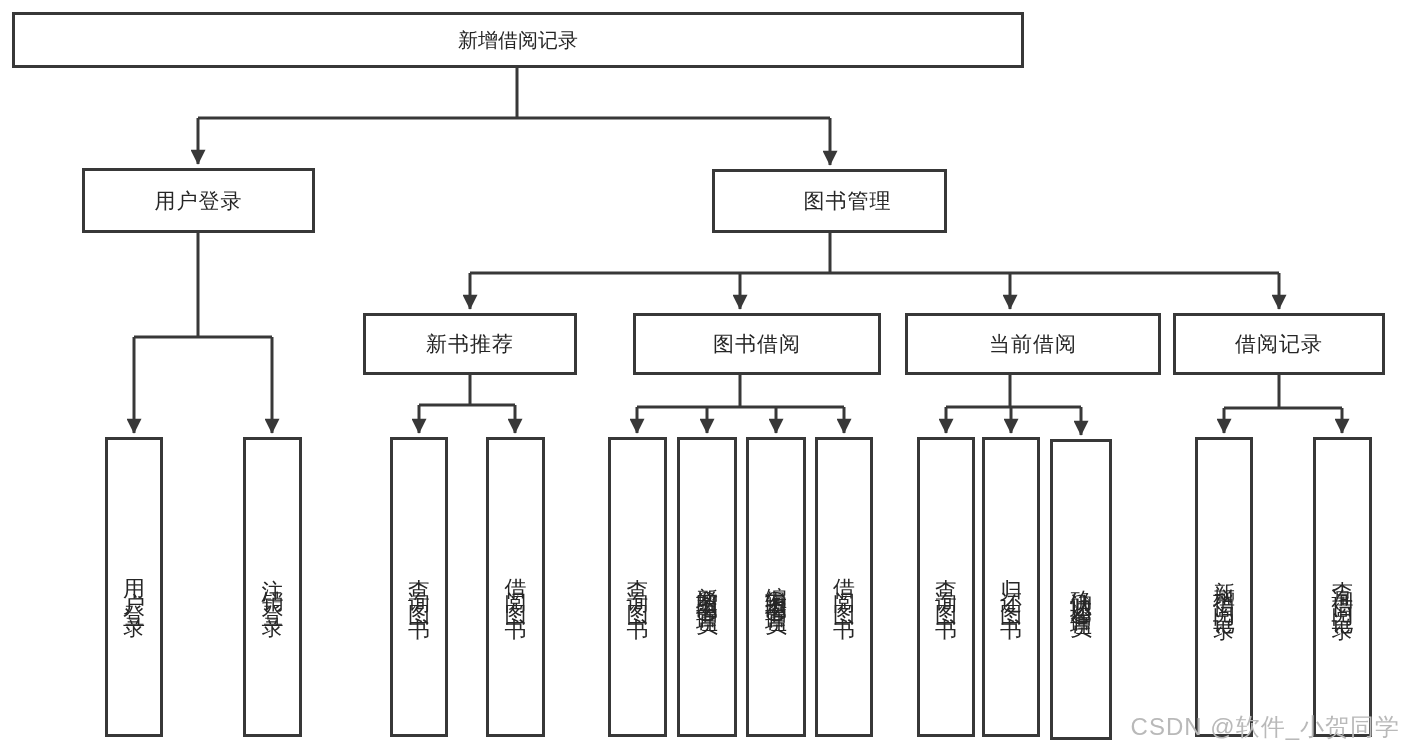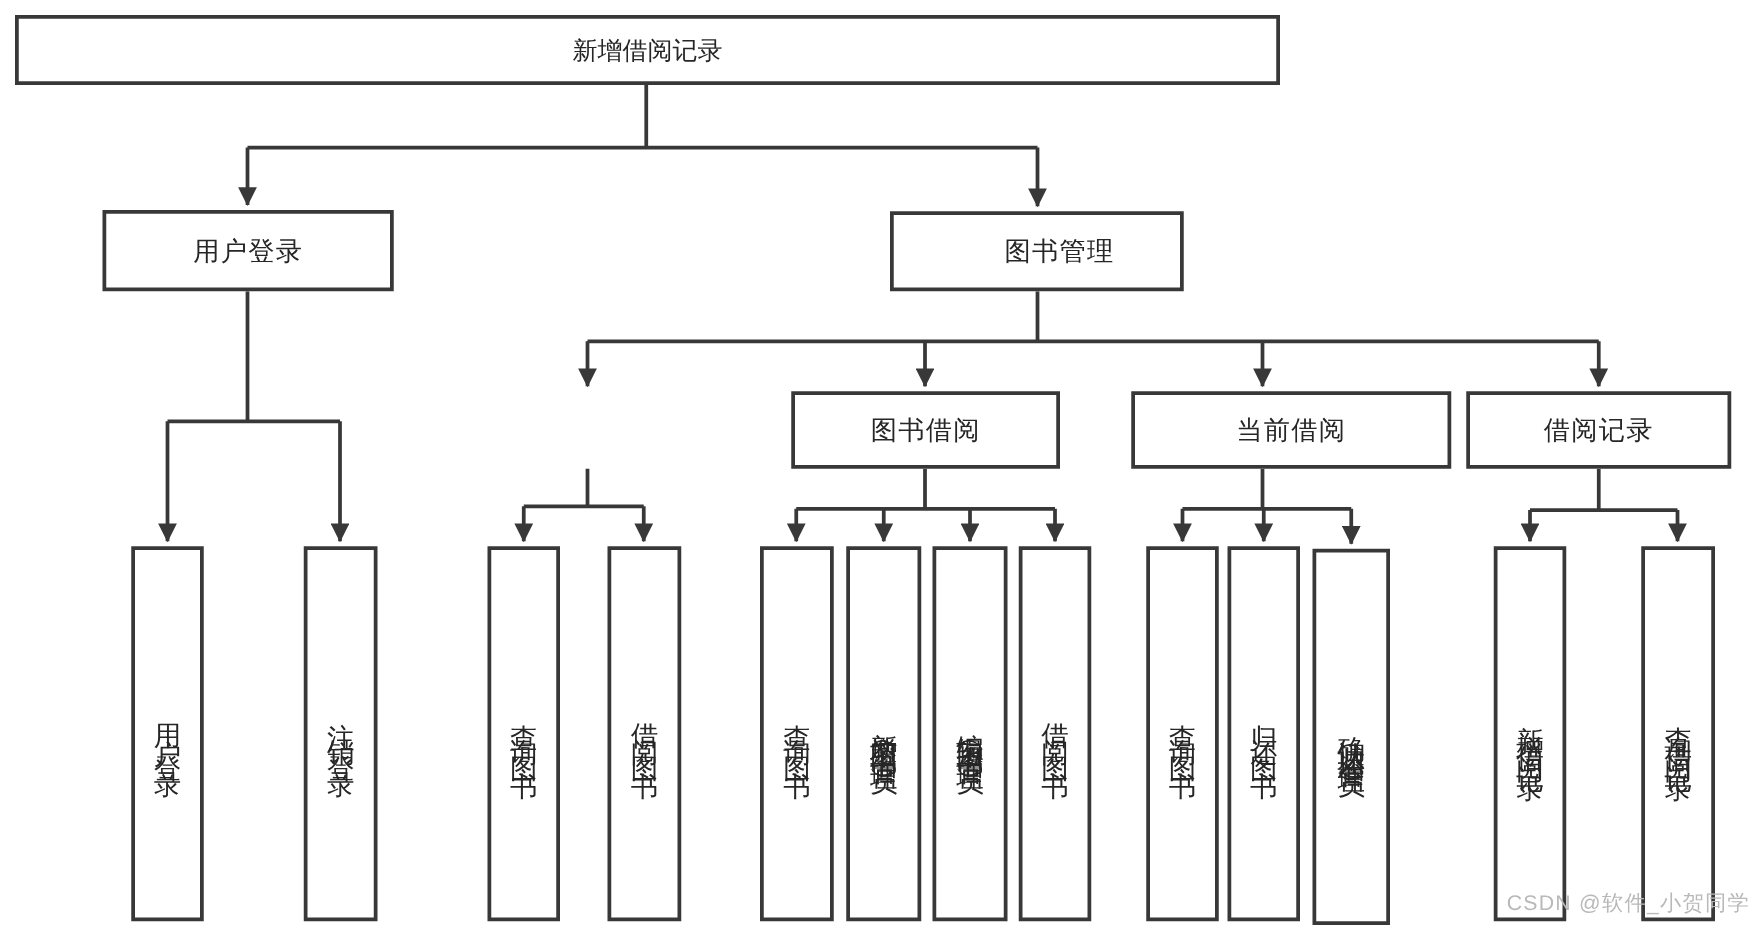--- a/index.html
+++ b/index.html
@@ -32,21 +32,21 @@
   .vbox span{
     writing-mode:vertical-rl;
     text-orientation:mixed;
     font-size:22px;
     line-height:1;
     white-space:nowrap;
   }
   #watermark{
     position:absolute;
     right:5px;top:711px;
-    font-size:17px;
+    font-size:24px;
     color:var(--wm);
     letter-spacing:1px;
     z-index:3;
     white-space:nowrap;
   }
 </style>
 </head>
 <body>
 
 <div id="canvas">
@@ -96,21 +96,24 @@
     <span>新增借阅记录</span>
   </div>
 
   <div class="box hbox" style="left:82px;top:168px;width:233px;height:65px;">
     <span>用户登录</span>
   </div>
   <div class="box hbox" style="left:712px;top:169px;width:235px;height:64px;padding-left:36px;">
     <span>图书管理</span>
   </div>
 
-  <div class="box hbox" style="left:633px;top:313px;width:215px;height:62px;">
+  <div class="box hbox" style="left:363px;top:313px;width:214px;height:62px;">
+    <span>新书推荐</span>
+  </div>
+  <div class="box hbox" style="left:633px;top:313px;width:248px;height:62px;">
     <span>图书借阅</span>
   </div>
   <div class="box hbox" style="left:905px;top:313px;width:256px;height:62px;">
     <span>当前借阅</span>
   </div>
   <div class="box hbox" style="left:1173px;top:313px;width:212px;height:62px;">
     <span>借阅记录</span>
   </div>
 
   <div class="box vbox" style="left:105px;top:437px;width:58px;height:300px;">

